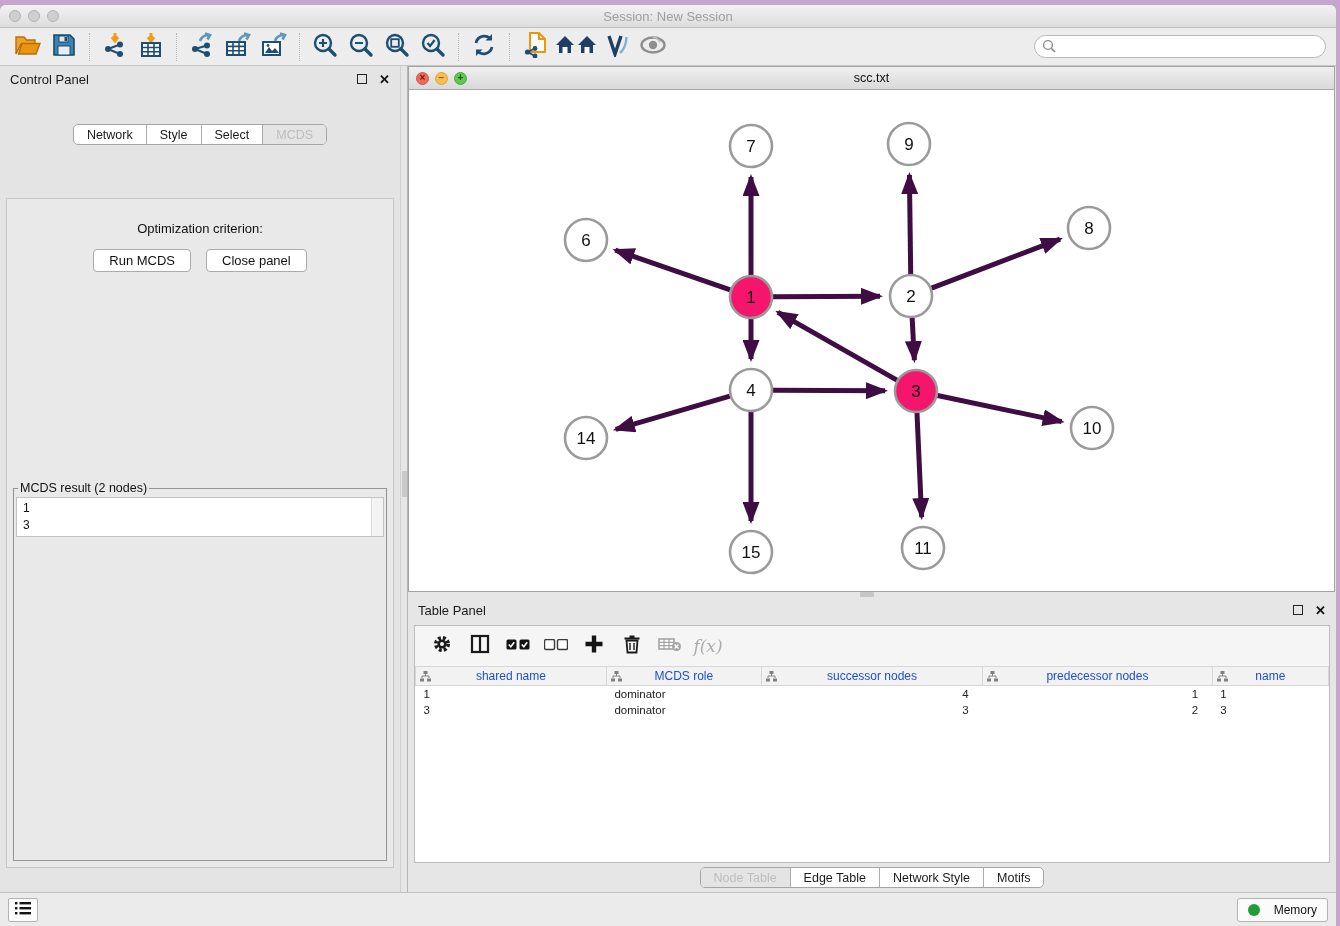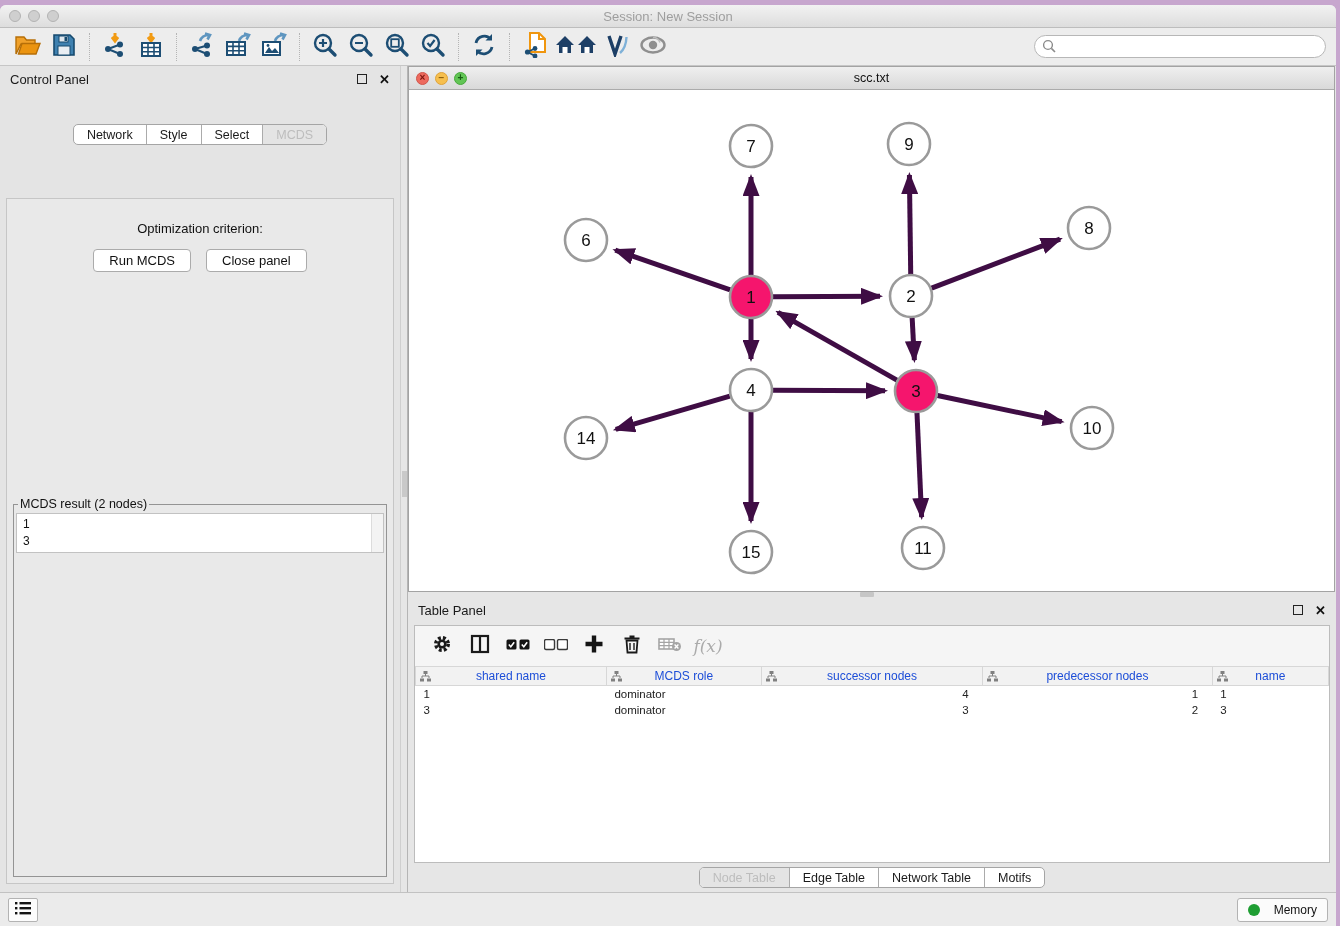--- a/index.html
+++ b/index.html
@@ -33,21 +33,21 @@
   .control-panel{ width:400px; flex:none; display:flex; flex-direction:column; background:#e4e4e4;gap:32px; }
   .panel-header{ height:26px; display:flex; align-items:center; padding:0 10px; font-size:13px; color:#1a1a1a; flex:none;}
   .panel-header .ph-sp{ flex:1; }
   .float-box{ width:10px; height:10px; border:1.6px solid #222; display:inline-block; margin-right:12px;}
   .close-x{ font-size:13px; font-weight:bold; color:#111; line-height:1;}
   .cp-tabs-row{ height:22px; display:flex; justify-content:center; flex:none; margin-bottom:20px;}
   .seg{ display:inline-flex; border:1px solid #a5a5a5; border-radius:5px; overflow:hidden; background:#fff; height:21px;}
   .seg .sg{ padding:2px 13px; font-size:12.5px; color:#1a1a1a; border-left:1px solid #ababab; display:flex; align-items:center;}
   .seg .sg:first-child{ border-left:none; }
   .seg .sg.sel{ background:#e4e4e4; color:#bdbdbd; }
-  .cp-content{ flex:1; margin:0 6px 8px; border:1px solid #c6c6c6; background:#e9e9e9;
+  .cp-content{ flex:1; margin:0 6px 24px; border:1px solid #c6c6c6; background:#e9e9e9;
     display:flex; flex-direction:column; align-items:center; min-height:0;}
   .opt-label{ margin-top:22px; font-size:13px; color:#111; }
   .dropdown{ margin-top:9px; width:310px; height:23px; background:#fff; border:1px solid #b3b3b3; border-radius:4px;
     display:flex; align-items:center; padding:0 4px 0 10px; font-size:13px; color:#111;}
   .dropdown .dd-sp{ flex:1; }
   .btn-row{ margin-top:13px; display:flex; gap:15px; }
   .pbtn{ background:#fff; border:1px solid #ababab; border-radius:4px; padding:3px 15px; font-size:13px; color:#111;}
   .mcds-fieldset{ margin:auto 6px 6px; align-self:stretch; height:380px; border:1px solid #949494; padding:2px;
     background:#e9e9e9; }
   .mcds-fieldset legend{ font-size:12.5px; color:#111; padding:0 2px; margin-left:2px;}
@@ -501,21 +501,21 @@
                   <td>3</td>
                 </tr>
               </tbody>
           </table>
           <div style="flex:1"></div>
         </div>
         <div class="tp-tabs">
           <span class="seg">
               <span class="sg sel">Node Table</span>
               <span class="sg">Edge Table</span>
-              <span class="sg">Network Table</span>
+              <span class="sg">Network Style</span>
               <span class="sg">Motifs</span>
             </span>
         </div>
       </div>
     </div>
   </div>
 
   <div class="statusbar">
     <span class="sb-left-btn">
         <span>

